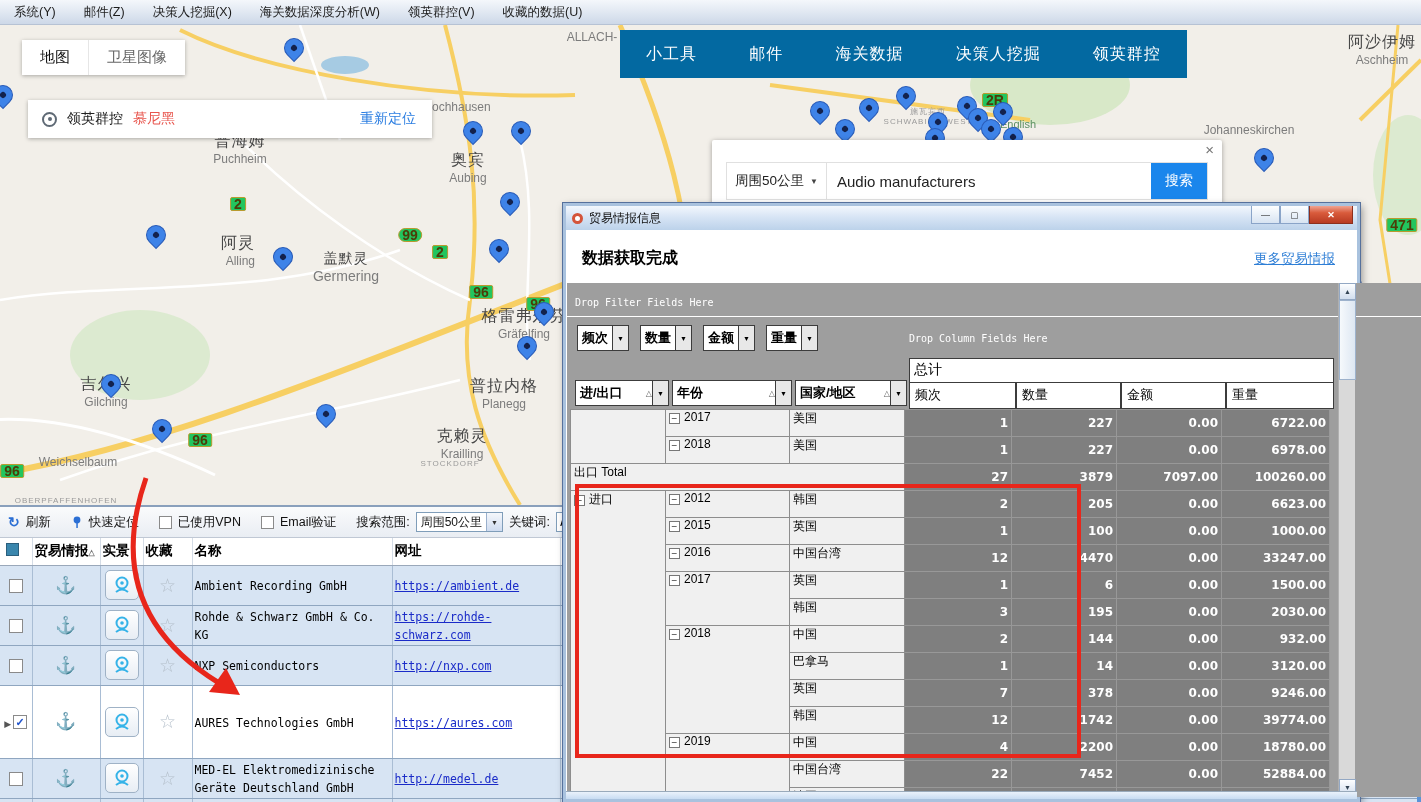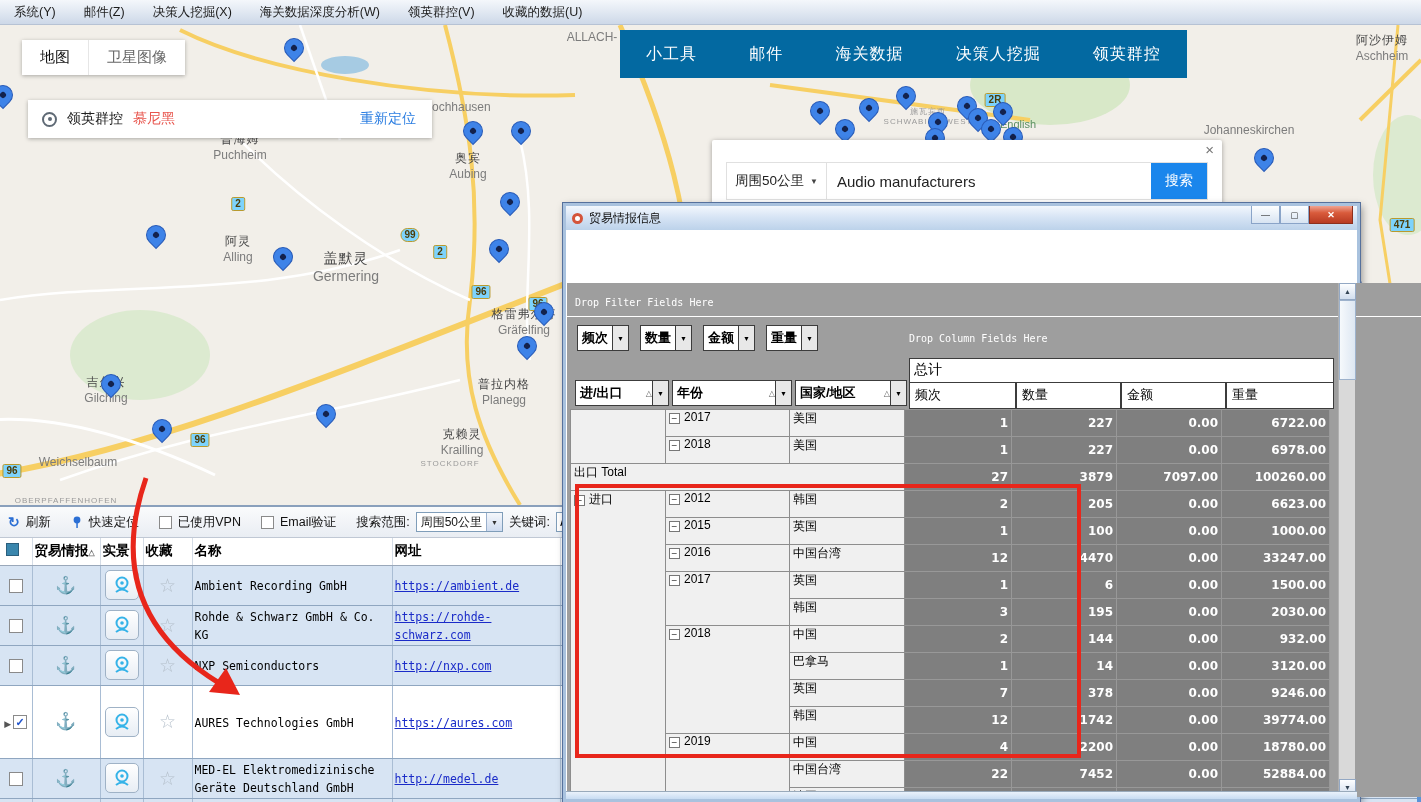--- a/index.html
+++ b/index.html
@@ -12,30 +12,30 @@
   .menubar{
     position:absolute; left:0; top:0; width:1421px; height:25px; z-index:80;
     background:linear-gradient(#f4f7fb,#dde5f0 60%,#cdd8e8);
     border-bottom:1px solid #b6c2d4; display:flex; align-items:center;
     font-size:12.5px; color:#1c1c1c;
   }
   .menubar .mitem{ padding:0 14px; line-height:24px; cursor:default; }
   
   .map{ position:absolute; left:0; top:25px; width:1421px; height:777px; background:#f2efe9; overflow:hidden; z-index:1;}
   .maplabel{ position:absolute; text-align:center; transform:translate(-50%,0); white-space:nowrap; }
-  .maplabel .zh{ display:block; font-size:12px; color:#474747; letter-spacing:1px;}
+  .maplabel .zh{ display:block; font-size:16px; color:#474747; letter-spacing:1px;}
   .maplabel .en{ display:block; font-size:12px; color:#7c7c7c;}
   .maplabel.town-lg .zh{font-size:14px;} .maplabel.town-lg .en{font-size:14px;}
   .maplabel.small .zh,.maplabel.small .en{ font-size:8px; color:#9a9a9a; letter-spacing:1px;}
   .maplabel.park .en{ color:#5b8f62; font-size:11px;}
   .pin{ position:absolute; width:20px; height:20px; background:#3e83e8; border:1px solid #2a5cb8;
         border-radius:50% 50% 50% 0; transform:rotate(-45deg); z-index:3;}
   .pin::after{ content:''; position:absolute; width:6px; height:6px; background:#13224d; border-radius:50%; top:6px; left:6px;}
-  .roadsign{ position:absolute; background:#7dd3fc; border:1px solid #b99a2e; border-radius:2px;
-        font-size:10px; font-weight:bold; color:#4c3c08; padding:0 3px; line-height:12px; z-index:2; transform:translate(-50%,0);}
+  .roadsign{ position:absolute; background:#22c55e; border:1px solid #b99a2e; border-radius:2px;
+        font-size:14px; font-weight:bold; color:#4c3c08; padding:0 3px; line-height:12px; z-index:2; transform:translate(-50%,0);}
   
   .navtabs{ position:absolute; left:620px; top:30px; width:567px; height:48px; z-index:12;
     background:#0369a1; display:flex; align-items:center; justify-content:space-around;}
   .navtabs .tab{ color:#fff; font-size:16px; letter-spacing:1px; cursor:pointer;}
   
   .maptoggle{ position:absolute; left:22px; top:40px; z-index:30; display:flex;
     background:#fff; box-shadow:0 1px 4px rgba(0,0,0,.3); }
   .maptoggle .opt{ padding:8px 18px; font-size:15px; color:#111; cursor:pointer;}
   .maptoggle .opt + .opt{ border-left:1px solid #e6e6e6; color:#666;}
   
@@ -180,21 +180,21 @@
       <div class="maplabel small" style="left: 928px; top: 81px;">
         <span class="zh">施瓦宾西</span>
         <span class="en">SCHWABING-WEST</span>
       </div>
       <div class="maplabel park" style="left: 928px; top: 33px;">
         <span class="en">Olympiapark München</span>
       </div>
       <div class="maplabel park" style="left: 1018px; top: 93px;">
         <span class="en">English</span>
       </div>
-      <div class="maplabel town" style="left: 238px; top: 208px;">
+      <div class="maplabel town" style="left: 238px; top: 208px; text-align: right;">
         <span class="zh">阿灵</span>
         <span class="en">Alling</span>
       </div>
       <div class="maplabel town-lg" style="left: 346px; top: 225px;">
         <span class="zh">盖默灵</span>
         <span class="en">Germering</span>
       </div>
       <div class="maplabel town" style="left: 524px; top: 281px;">
         <span class="zh">格雷弗尔芬</span>
         <span class="en">Gräfelfing</span>
@@ -491,20 +491,24 @@
 <div class="dialog">
   <div class="dtitle">
     <span class="dico"></span>
     <span>贸易情报信息</span>
     <span class="winbtns">
       <span class="winbtn">—</span>
       <span class="winbtn">▢</span>
       <span class="winbtn close">✕</span>
     </span>
   </div>
+  <div class="dstatus">
+    <span class="txt">数据获取完成</span>
+    <span class="more">更多贸易情报</span>
+  </div>
   <div class="pivotarea">
     <div class="dropfilter">Drop Filter Fields Here</div>
     <div class="filtersep"></div>
     <div class="dropcol">Drop Column Fields Here</div>
     <span id="value-field-buttons"><div class="fieldbtn" style="left: 10px; top: 42px;">
           <span class="fl">频次</span>
           <span class="fdb">▼</span>
         </div><div class="fieldbtn" style="left: 73px; top: 42px;">
           <span class="fl">数量</span>
           <span class="fdb">▼</span>

